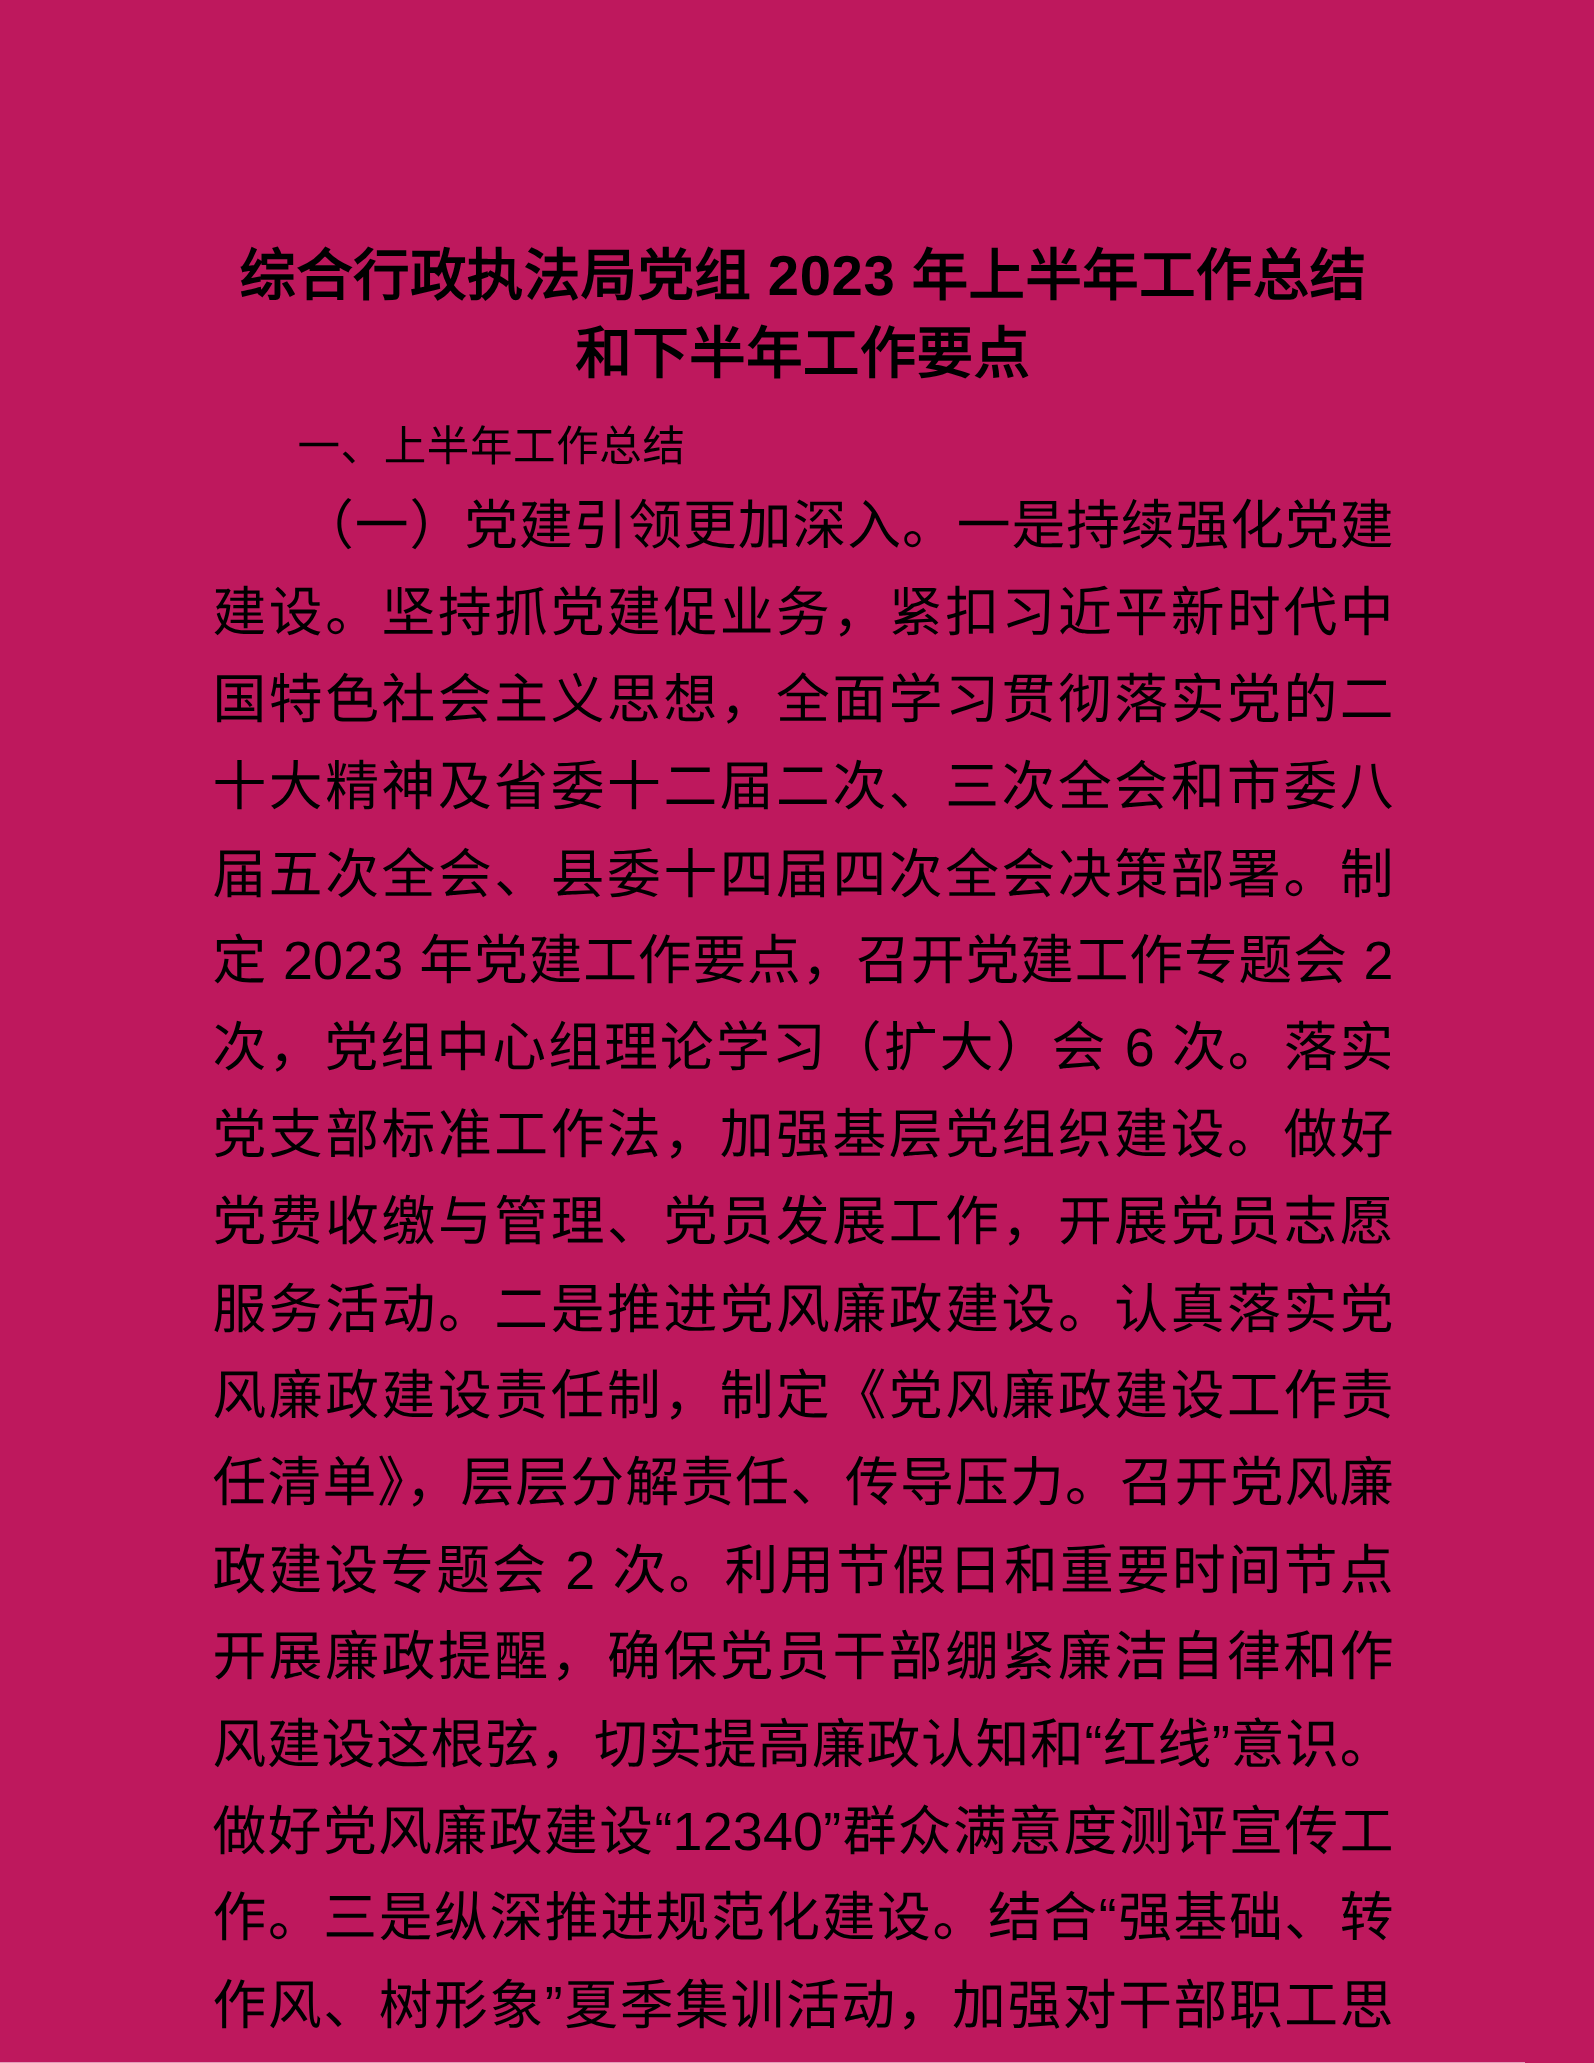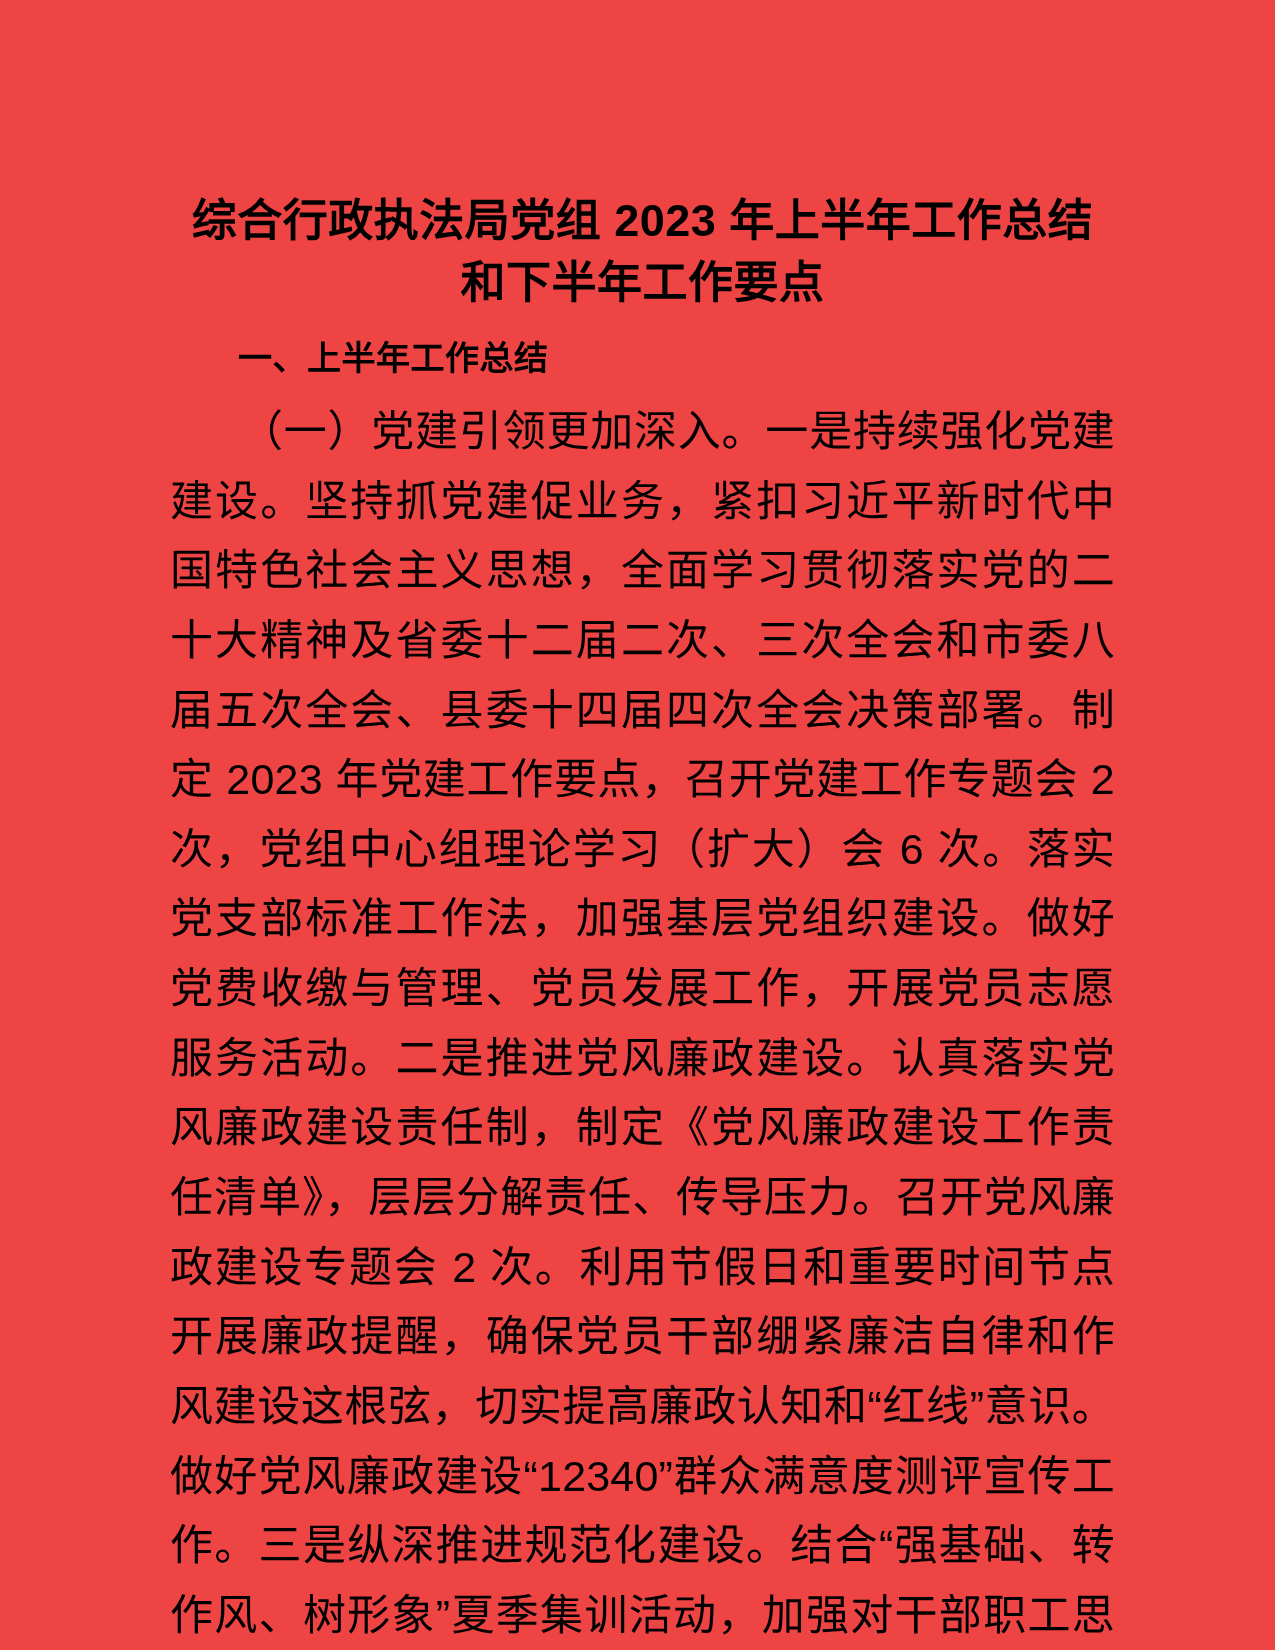--- a/index.html
+++ b/index.html
@@ -13,37 +13,37 @@
     height: 1650px;
     font-family: "Liberation Sans", "DejaVu Sans", sans-serif;
     color: #000000;
     overflow: hidden;
   }
   .page {
     box-sizing: border-box;
     width: 1275px;
     height: 1650px;
     padding: 190px 160px 90px 170px;
-    background: #ef4444;
+    background: #be185d;
     position: relative;
   }
   .doc-title {
     font-size: 45px;
     font-weight: bold;
     line-height: 1.38;
     text-align: center;
     letter-spacing: 0.5px;
     margin: 0 0 18px 0;
     padding: 0 8px;
   }
   .section-heading {
     font-size: 34px;
-    font-weight: bold;
+    font-weight: normal;
     line-height: 1.55;
-    margin: 12px 0 12px 0;
+    margin: 12px 0 2px 0;
     text-indent: 68px;
     letter-spacing: 0.5px;
   }
   .body-paragraph {
     font-size: 43px;
     line-height: 1.62;
     margin: 0;
     text-indent: 70px;
     text-align: justify;
     text-justify: inter-ideograph;

